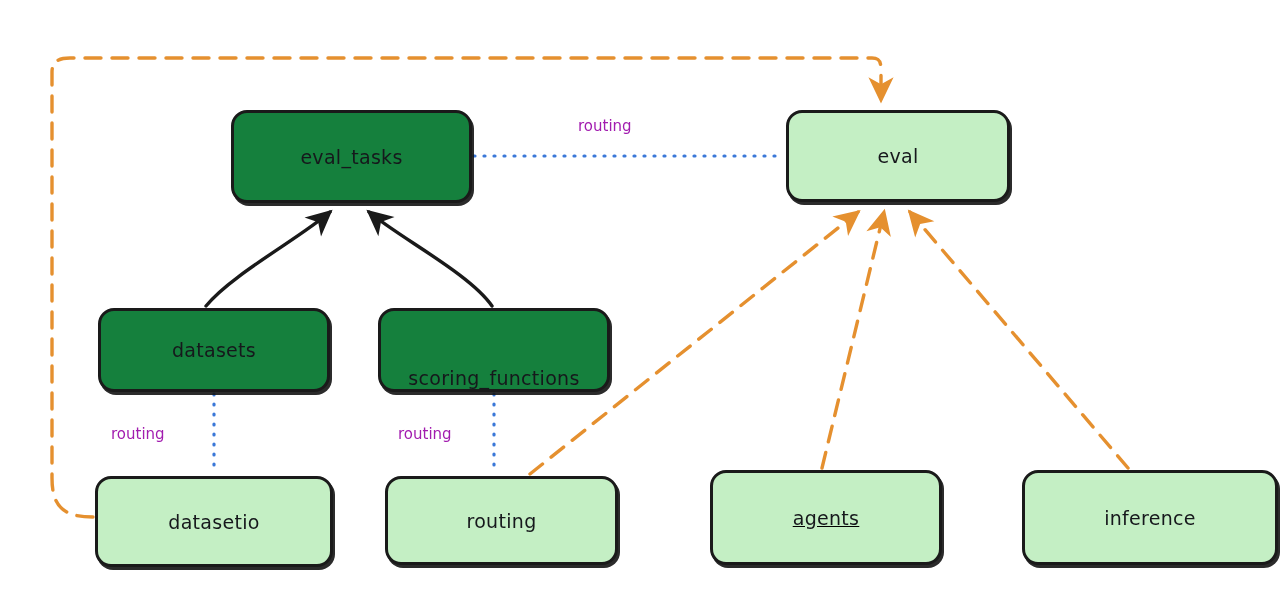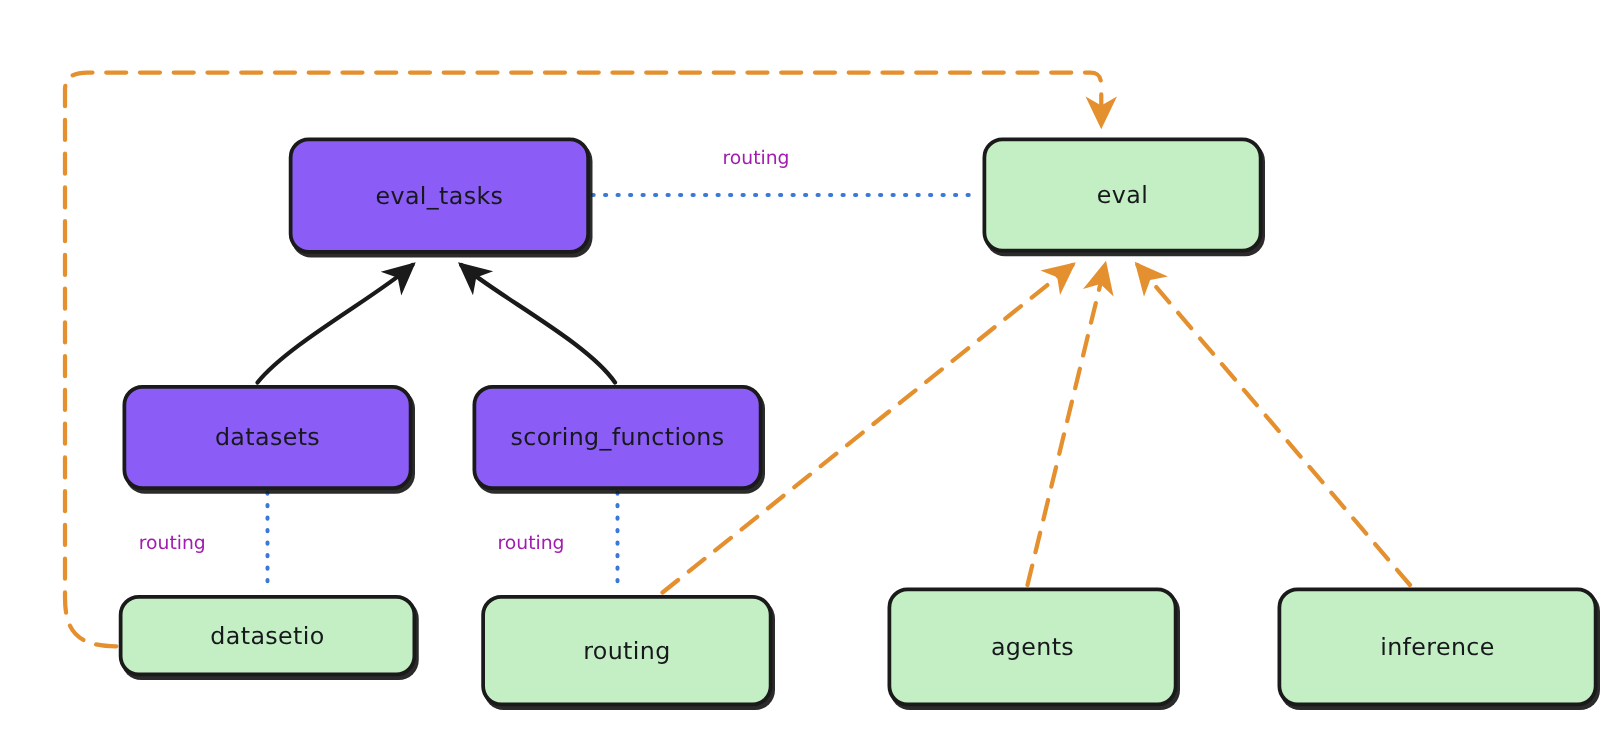--- a/index.html
+++ b/index.html
@@ -30,21 +30,21 @@
     position: absolute;
     box-sizing: border-box;
     border: 3px solid #1a1a1a;
     border-radius: 16px;
     display: flex;
     align-items: center;
     justify-content: center;
     box-shadow: 2px 3px 0 0 rgba(20,20,20,0.9);
   }
   .node-blue {
-    background: #8b5cf6;
+    background: #15803d;
   }
   .node-green {
     background: #c4efc4;
   }
   .node-label {
     font-family: "DejaVu Sans", sans-serif;
     font-size: 19px;
     color: #16181c;
     letter-spacing: 0.3px;
     white-space: nowrap;
@@ -98,33 +98,33 @@
   </div>
 
   <div class="node node-green" style="left:786px; top:110px; width:224px; height:92px;">
     <span class="node-label">eval</span>
   </div>
 
   <div class="node node-blue" style="left:98px; top:308px; width:232px; height:84px;">
     <span class="node-label">datasets</span>
   </div>
 
-  <div class="node node-blue" style="left:378px; top:308px; width:232px; height:84px;">
+  <div class="node node-blue" style="left:378px; top:308px; width:232px; height:84px;align-items:flex-end;">
     <span class="node-label">scoring_functions</span>
   </div>
 
-  <div class="node node-green" style="left:95px; top:476px; width:238px; height:65px;">
+  <div class="node node-green" style="left:95px; top:476px; width:238px; height:91px;">
     <span class="node-label">datasetio</span>
   </div>
 
   <div class="node node-green" style="left:385px; top:476px; width:233px; height:89px;">
     <span class="node-label">routing</span>
   </div>
 
-  <div class="node node-green" style="left:710px; top:470px; width:232px; height:95px;">
+  <div class="node node-green" style="left:710px; top:470px; width:232px; height:95px;text-decoration:underline;">
     <span class="node-label">agents</span>
   </div>
 
   <div class="node node-green" style="left:1022px; top:470px; width:256px; height:95px;justify-content:center;">
     <span class="node-label">inference</span>
   </div>
 
   <div class="edge-label" style="left:578px; top:117px;">routing</div>
 
   <div class="edge-label" style="left:111px; top:425px;">routing</div>

